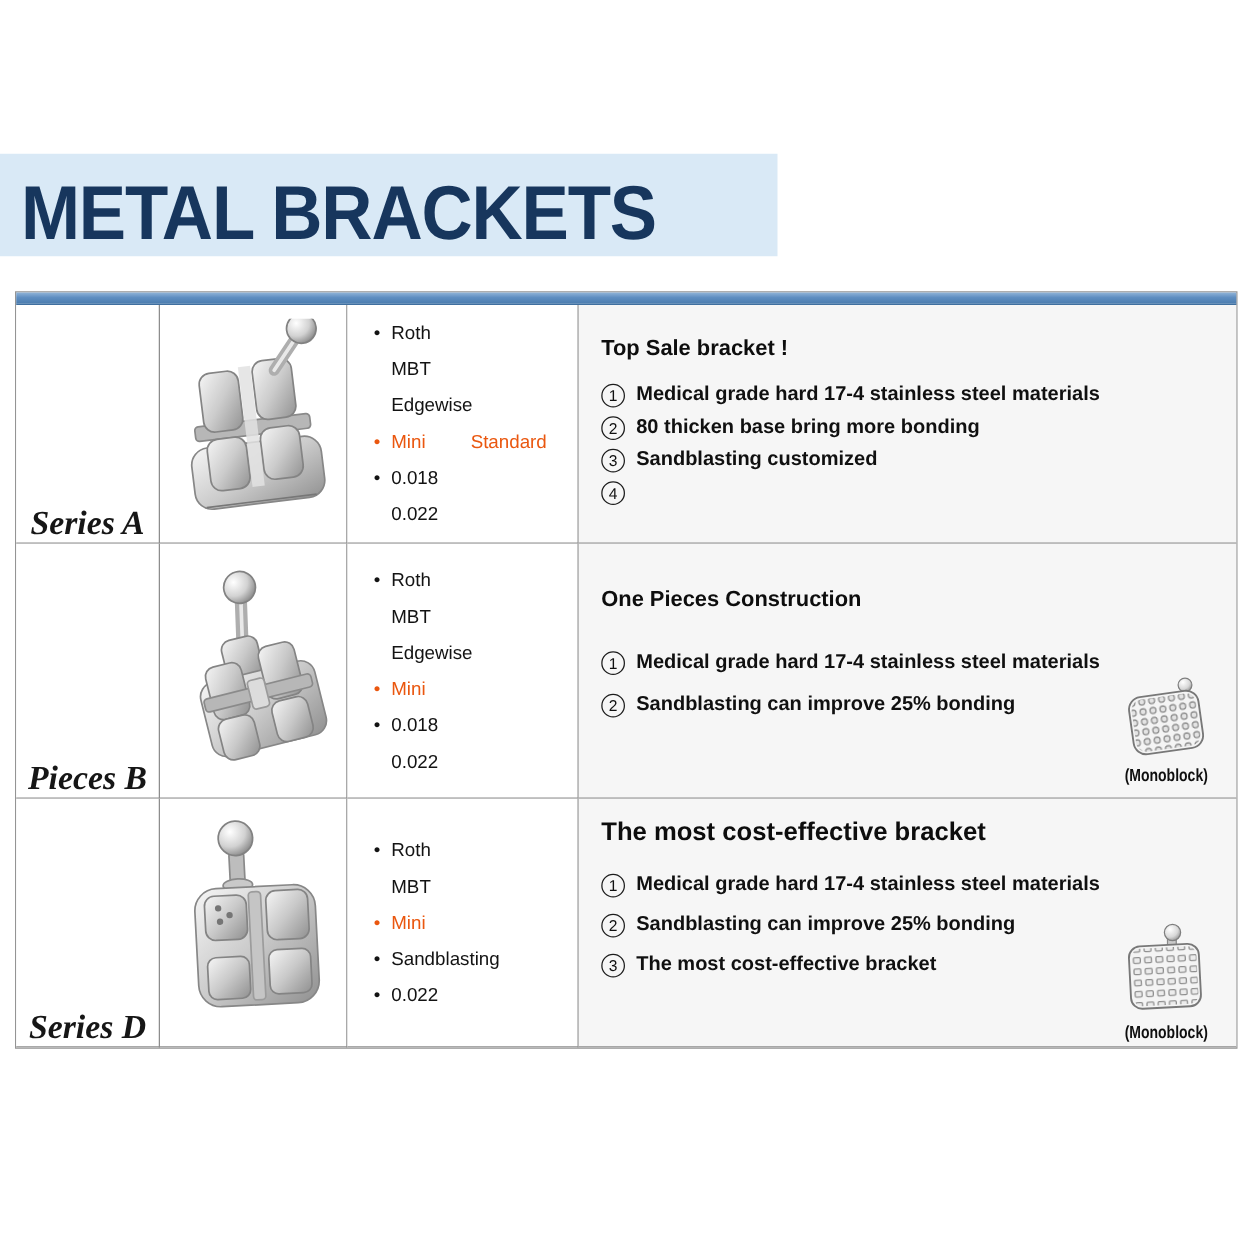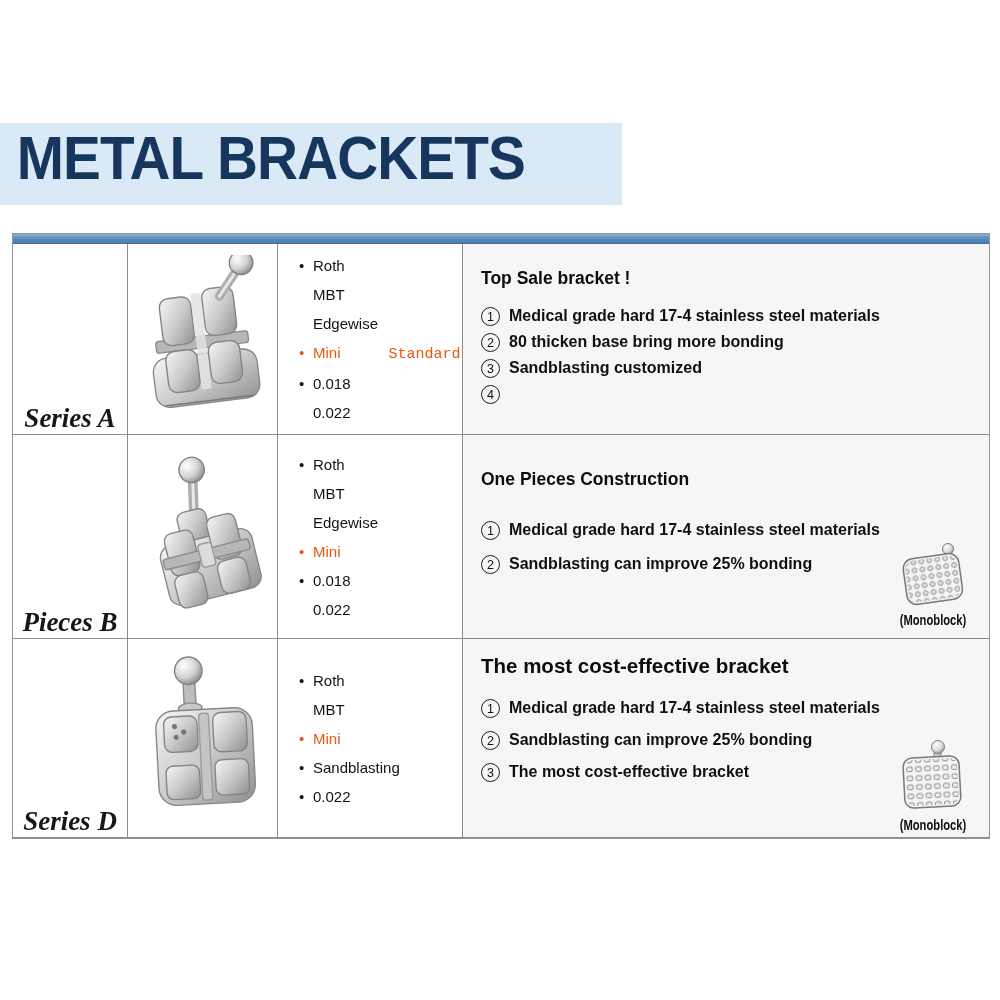--- a/index.html
+++ b/index.html
@@ -3,21 +3,21 @@
 <meta charset="utf-8">
 <style>
   html,body{margin:0;padding:0;background:#ffffff;}
   #canvas{
     position:relative;width:1000px;height:1000px;background:#ffffff;
     font-family:"Liberation Sans",sans-serif;color:#141414;overflow:hidden;
   }
   
   .title-block{
     position:absolute;left:0;top:123px;width:622px;height:82px;
-    background:#d9e9f6;display:flex;align-items:flex-start;
+    background:#d9e9f6;display:flex;align-items:flex-end;
   }
   .title-text{
     font-weight:bold;font-size:61px;color:#17365d;letter-spacing:-1px;
     padding-left:18px;transform:scaleX(.93);transform-origin:left center;
     white-space:nowrap;
   }
   
   .spec-table{
     position:absolute;left:12px;top:233px;width:976px;
     display:grid;grid-template-columns:115px 150px 185px 1fr;
@@ -34,21 +34,21 @@
   
   .series-cell{display:flex;align-items:flex-end;justify-content:center;}
   .series-label{font-family:"Liberation Serif",serif;font-style:italic;font-weight:600;font-size:27px;color:#161616;}
   
   .image-cell{display:flex;align-items:center;justify-content:center;}
   
   .options-cell{display:flex;flex-direction:column;justify-content:center;padding-left:21px;}
   .opt{font-size:15px;line-height:29px;color:#131313;white-space:nowrap;}
   .opt[data-variant="orange"]{color:#ea570f;}
   .bullet{display:inline-block;width:14px;font-size:15px;}
-  .opt-extra:not(:empty){margin-left:48px;font-family:Liberation Mono, monospace;}
+  .opt-extra:not(:empty){margin-left:36px;}
   
   .desc-inner{padding:24px 16px 10px 18px;}
   .r1 .desc-inner{padding-top:34px;}
   .r2 .desc-inner{padding-top:15px;}
   .desc-heading{font-weight:bold;font-size:17.5px;color:#0d0d0d;margin-bottom:18px;white-space:nowrap;}
   .r1 .desc-heading{margin-bottom:31px;}
   .r2 .desc-heading{font-size:20.5px;margin-bottom:21px;}
   .feat{display:flex;align-items:flex-start;gap:9px;font-weight:bold;font-size:16px;color:#101010;white-space:nowrap;}
   .r0 .feat{margin-bottom:7px;}
   .r1 .feat{margin-bottom:15px;}

